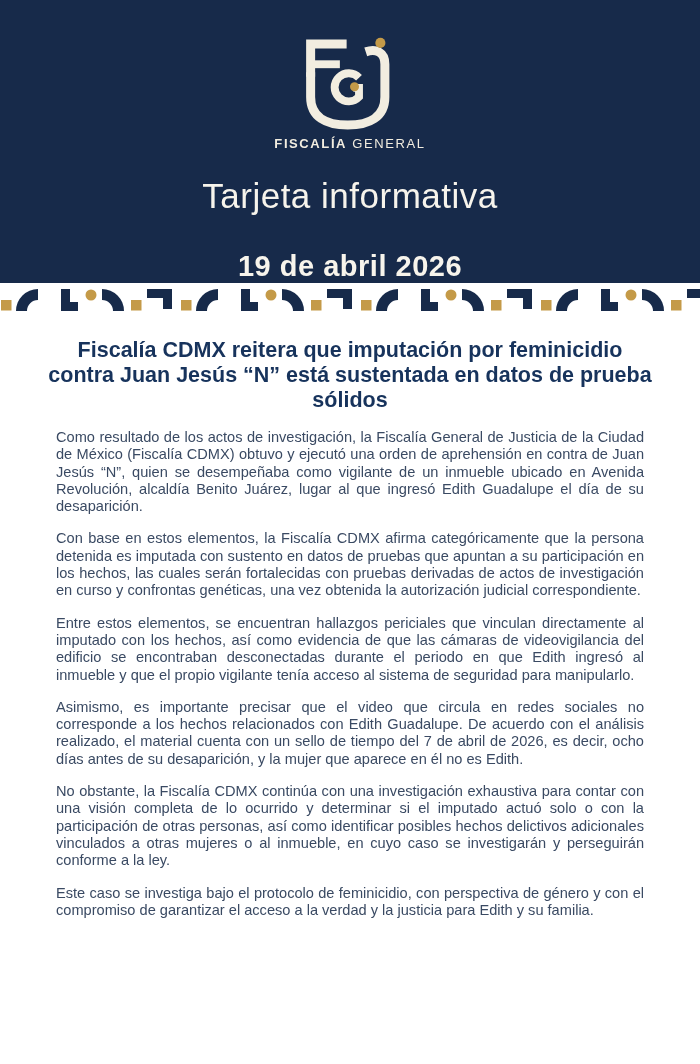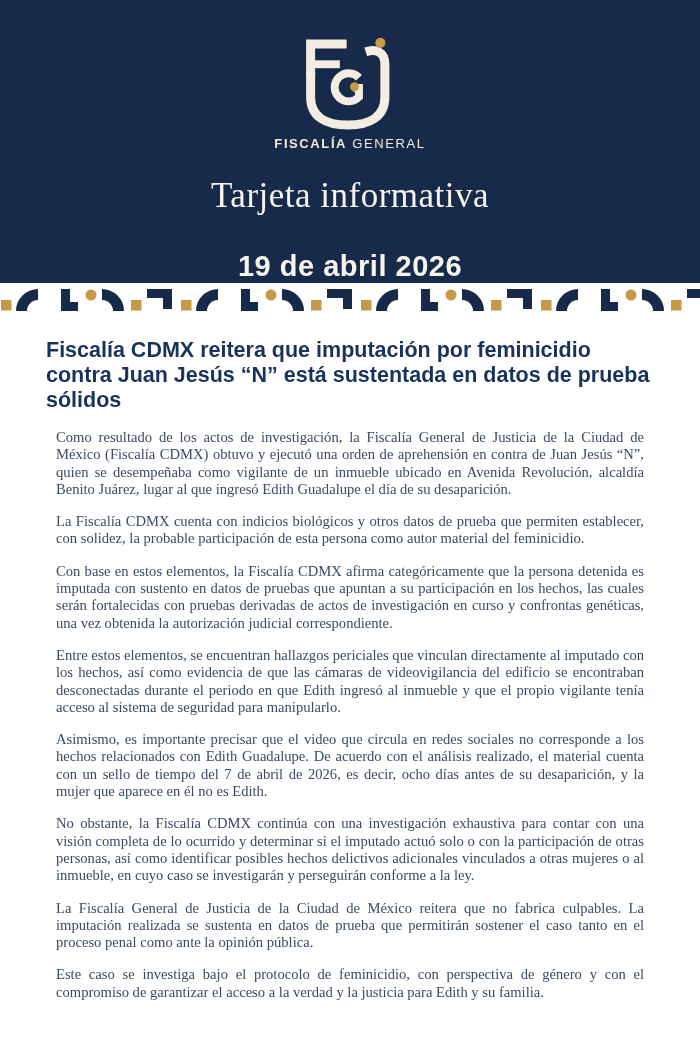--- a/index.html
+++ b/index.html
@@ -4,31 +4,31 @@
 <style>
   html,body{margin:0;padding:0;background:#ffffff;}
   body{font-family:"Liberation Sans", sans-serif; width:700px;}
   .page{position:relative; width:700px; height:1064px; overflow:hidden; background:#ffffff;}
 
   
   .masthead{background:#172A4A; height:283px; box-sizing:border-box; padding-top:36px; text-align:center; color:#F2EDE0;}
   .logo-svg{display:block; margin:0 auto;}
   .org{font-size:13px; letter-spacing:1.6px; line-height:17px; margin-top:2px; color:#F2EDE0;}
   .org .b{font-weight:bold;margin-top:12px;}
-  .card-title{font-size:35px; font-weight:500; letter-spacing:.5px; margin:24px 0 18px; color:#F7F4EC;font-family:Liberation Serif, serif;}
+  .card-title{font-size:35px; font-weight:500; letter-spacing:.5px; margin:24px 0 18px; color:#F7F4EC;}
   .card-date{font-size:29px; font-weight:800; letter-spacing:.5px; color:#F7F4EC;margin-top:34px;}
 
   
   .pattern-band{width:700px; height:24px; margin-top:5px; overflow:hidden; display:flex;}
   .pattern-band svg{flex:none; display:block;}
 
   
-  .headline{width:608px; margin:26px auto 14px; text-align:left; color:#17335C;
+  .headline{width:608px; margin:26px auto 14px; text-align:center; color:#17335C;
             font-size:21.5px; line-height:25px; font-weight:bold;}
-  .article-body{width:588px; margin:16px auto;font-family:Liberation Serif, serif;}
+  .article-body{width:588px; margin:16px auto;}
   .article-body p{font-size:14.6px; line-height:17.3px; color:#3A4A63; text-align:justify;
                   margin:0 0 15px 0;}
 </style>
 </head>
 <body>
 
 <div class="page">
 
   <header class="masthead">
     <svg class="logo-svg" width="108" height="97" viewBox="0 0 96 86" fill="none">
@@ -88,23 +88,21 @@
       <path d="M 102,1 A 22,22 0 0 1 124,23 L 113,23 A 11,11 0 0 0 102,12 Z" fill="#172A4A"></path>
       <rect x="131" y="12" width="10.5" height="10.5" fill="#C49A48"></rect>
       <path d="M 147,1 H 172 V 21 H 163 V 10 H 147 Z" fill="#172A4A"></path>
     </svg>
   </div>
 
   <main>
     <h1 class="headline">Fiscalía CDMX reitera que imputación por feminicidio contra Juan Jesús “N” está sustentada en datos de prueba sólidos</h1>
     <div class="article-body">
       <p>Como resultado de los actos de investigación, la Fiscalía General de Justicia de la Ciudad de México (Fiscalía CDMX) obtuvo y ejecutó una orden de aprehensión en contra de Juan Jesús “N”, quien se desempeñaba como vigilante de un inmueble ubicado en Avenida Revolución, alcaldía Benito Juárez, lugar al que ingresó Edith Guadalupe el día de su desaparición.</p>
-      <p>La Fiscalía CDMX cuenta con indicios biológicos y otros datos de prueba que permiten establecer, con solidez, la probable participación de esta persona como autor material del feminicidio.</p>
       <p>Con base en estos elementos, la Fiscalía CDMX afirma categóricamente que la persona detenida es imputada con sustento en datos de pruebas que apuntan a su participación en los hechos, las cuales serán fortalecidas con pruebas derivadas de actos de investigación en curso y confrontas genéticas, una vez obtenida la autorización judicial correspondiente.</p>
       <p>Entre estos elementos, se encuentran hallazgos periciales que vinculan directamente al imputado con los hechos, así como evidencia de que las cámaras de videovigilancia del edificio se encontraban desconectadas durante el periodo en que Edith ingresó al inmueble y que el propio vigilante tenía acceso al sistema de seguridad para manipularlo.</p>
       <p>Asimismo, es importante precisar que el video que circula en redes sociales no corresponde a los hechos relacionados con Edith Guadalupe. De acuerdo con el análisis realizado, el material cuenta con un sello de tiempo del 7 de abril de 2026, es decir, ocho días antes de su desaparición, y la mujer que aparece en él no es Edith.</p>
       <p>No obstante, la Fiscalía CDMX continúa con una investigación exhaustiva para contar con una visión completa de lo ocurrido y determinar si el imputado actuó solo o con la participación de otras personas, así como identificar posibles hechos delictivos adicionales vinculados a otras mujeres o al inmueble, en cuyo caso se investigarán y perseguirán conforme a la ley.</p>
-      <p>La Fiscalía General de Justicia de la Ciudad de México reitera que no fabrica culpables. La imputación realizada se sustenta en datos de prueba que permitirán sostener el caso tanto en el proceso penal como ante la opinión pública.</p>
       <p>Este caso se investiga bajo el protocolo de feminicidio, con perspectiva de género y con el compromiso de garantizar el acceso a la verdad y la justicia para Edith y su familia.</p>
     </div>
   </main>
 
 </div>
 
 </body></html>

